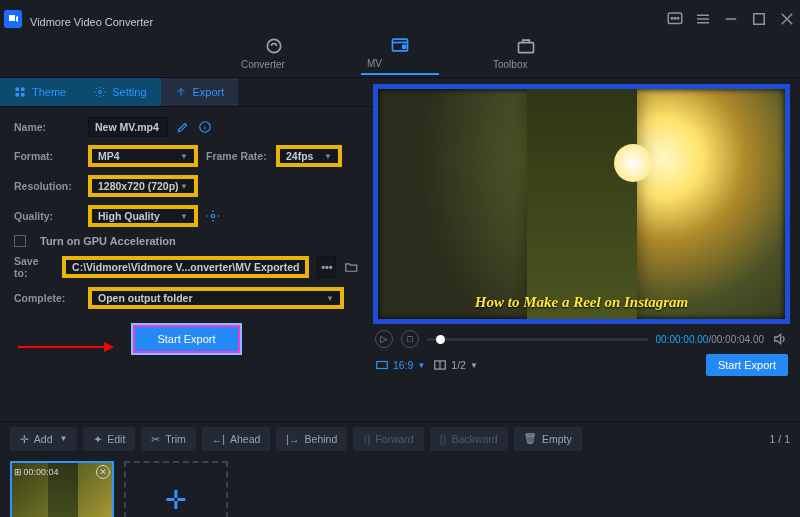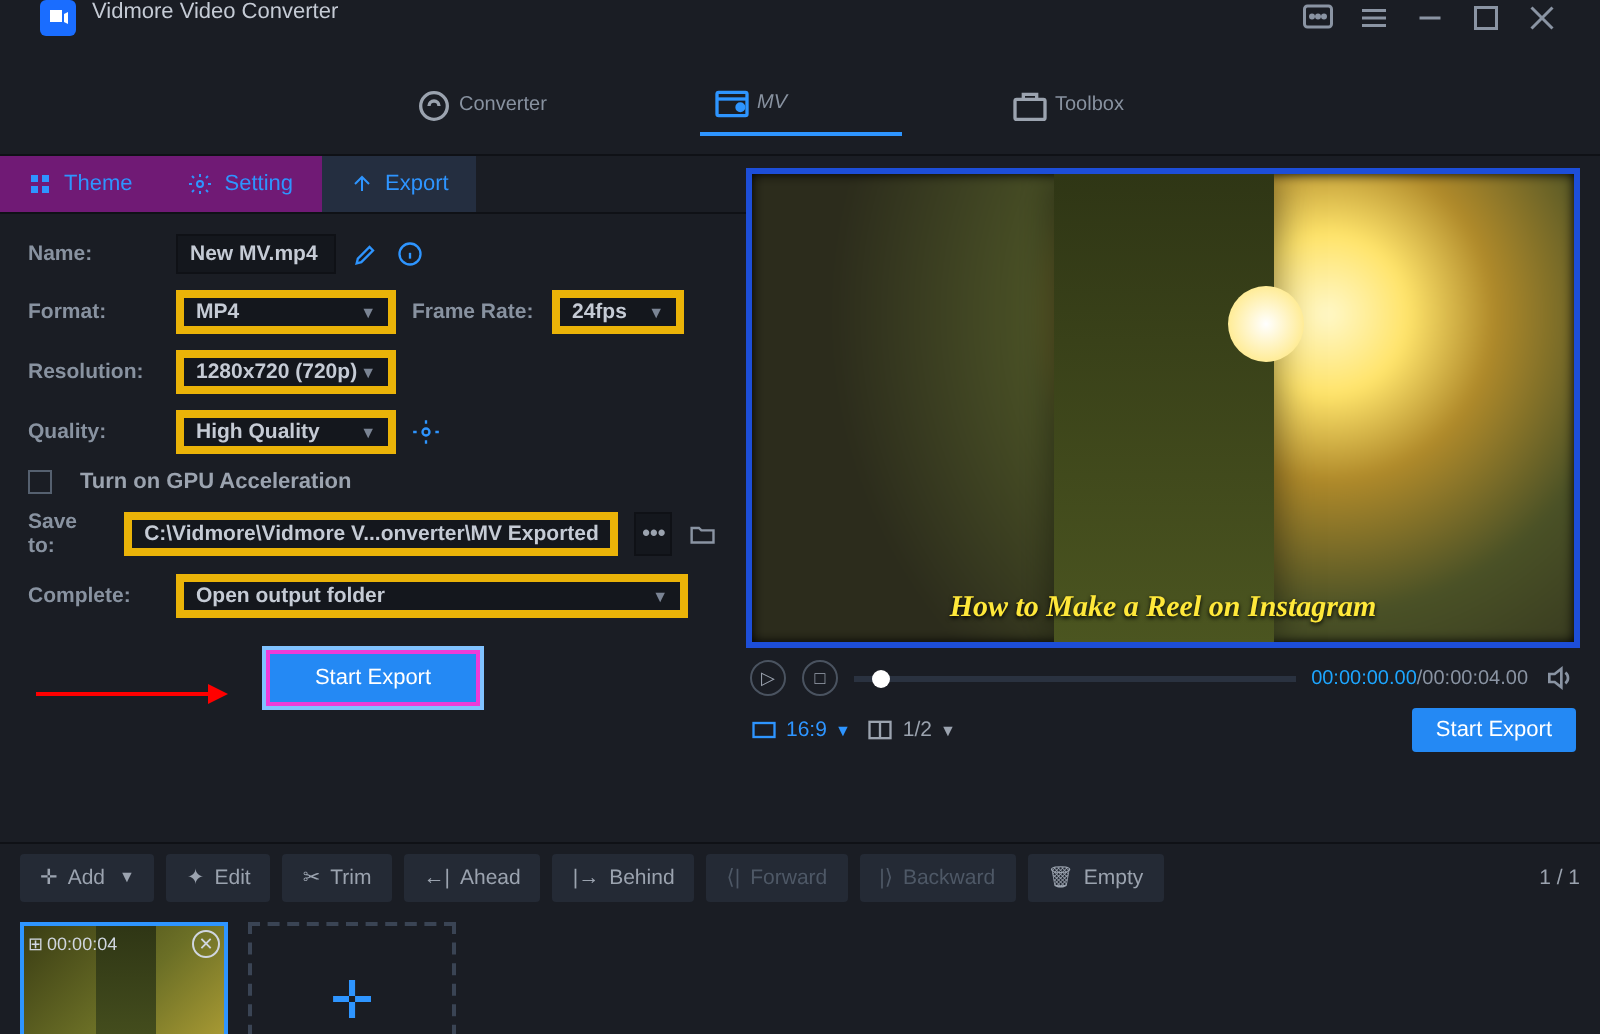--- a/index.html
+++ b/index.html
@@ -1,40 +1,40 @@
 <!DOCTYPE html>
 <html><head>
 <meta charset="utf-8">
 <style>
 * { margin:0; padding:0; box-sizing:border-box; font-family:'Segoe UI',Arial,sans-serif; }
 body { width:800px; height:517px; background:#1a1d24; color:#9ba3af; font-size:11px; overflow:hidden; }
 
 
-.titlebar { height:28px; display:flex; align-items:flex-start; padding:0 20px; color:#c5cbd5; }
+.titlebar { height:28px; display:flex; align-items:flex-end; padding:0 4px; color:#c5cbd5; }
 .titlebar .logo { width:18px; height:18px; background:#1a6dff; border-radius:3px; margin-right:8px; display:flex; align-items:center; justify-content:center; }
 .titlebar .logo svg { width:12px; height:12px; }
 .titlebar .title { flex:1; font-size:11px; }
 .titlebar .winbtns { display:flex; gap:10px; }
 .titlebar .winbtns span { width:18px; height:18px; display:flex; align-items:center; justify-content:center; color:#8a94a3; cursor:pointer; }
 
 
 .topnav { height:50px; display:flex; align-items:center; justify-content:center; gap:48px; border-bottom:1px solid #0f1116; }
-.navitem { display:flex; flex-direction:row; align-items:center; gap:3px; color:#9ba3af; cursor:pointer; padding:4px 6px;justify-content:center; }
-.navitem.active { color:#2e95ff; border-bottom:2px solid #2e95ff;font-style:italic; }
+.navitem { display:flex; flex-direction:column; align-items:center; gap:3px; color:#9ba3af; cursor:pointer; padding:4px 6px;justify-content:center; }
+.navitem.active { color:#2e95ff; border-bottom:2px solid #2e95ff; }
 .navitem .icon { width:20px; height:20px; display:flex; align-items:center; justify-content:center; }
 .navitem .label { font-size:10px; }
 
 
 .main { display:flex; height:339px; }
 .left { width:373px; padding:0; display:flex; flex-direction:column; }
 .right { flex:1; padding:6px 10px 0 0; display:flex; flex-direction:column; }
 
 
 .tabs { display:flex; border-bottom:1px solid #0f1116; }
-.tab { display:flex; align-items:center; gap:6px; padding:8px 14px; cursor:pointer; font-size:11px; background:#701a75; }
+.tab { display:flex; align-items:center; gap:6px; padding:8px 14px; cursor:pointer; font-size:11px; background:#0c4a6e; }
 .tab.active { background:#242e40; color:#2e95ff; }
 .tab .ticon { width:12px; height:12px; display:flex; align-items:center; justify-content:center; }
 
 
 .form { padding:10px 14px 0 14px; }
 .row { display:flex; align-items:center; margin-bottom:8px; gap:8px;font-weight:bold; }
 .label { width:66px; color:#8892a0; font-size:10.5px; }
 .label2 { width:62px; color:#8892a0; font-size:10.5px; }
 .input-like { background:#14171d; border:1px solid #0f1116; height:20px; display:flex; align-items:center; padding:0 6px; color:#c5cbd5; font-size:10.5px; }
 .select { background:#14171d; border:4px solid #eab308; height:22px; display:flex; align-items:center; justify-content:space-between; padding:0 6px; color:#c5cbd5; font-size:10.5px; cursor:pointer; }
@@ -44,21 +44,21 @@
 .iconbtn { width:14px; height:14px; display:flex; align-items:center; justify-content:center; color:#2e95ff; cursor:pointer; }
 .checkbox { width:12px; height:12px; border:1px solid #55606f; display:inline-block; margin-right:6px; }
 .savepath { flex:1; }
 .dots { width:30px; background:#14171d; border:1px solid #0f1116; height:22px; display:flex; align-items:center; justify-content:center; cursor:pointer; }
 .folder { width:24px; height:22px; display:flex; align-items:center; justify-content:center; cursor:pointer; }
 .complete { width:256px; }
 .startexp { display:flex; justify-content:center; margin-top:16px; }
 .startexp button { background:#2489f4; border:2px solid #ed3cd8; outline:2px solid #80c2ff; color:#fff; padding:6px 22px; font-size:11px; cursor:pointer; }
 
 
-.preview { height:240px; background:#000; position:relative; overflow:hidden; border:3px solid #1d4ed8; }
+.preview { height:240px; background:#000; position:relative; overflow:hidden; border:5px solid #1d4ed8; }
 .preview .bg { position:absolute; inset:0; background:radial-gradient(circle at 70% 30%, #fff8c9 0%, #ffe46b 12%, #b08a2a 25%, #4a5126 45%, #2c2c1c 75%); filter:blur(3px); }
 .preview .center { position:absolute; left:50%; top:0; bottom:0; width:110px; transform:translateX(-50%); background:linear-gradient(#2f3615,#4b5520); box-shadow:0 0 18px rgba(0,0,0,.5); }
 .preview .sun { position:absolute; left:58%; top:24%; width:38px; height:38px; background:radial-gradient(#fff,#ffe46b); border-radius:50%; }
 .preview .caption { position:absolute; bottom:8px; left:0; right:0; text-align:center; color:#ffe83a; font-weight:bold; font-size:15px; font-family:Georgia,serif; font-style:italic; text-shadow:0 1px 2px #000; }
 
 .controls { display:flex; align-items:center; gap:8px; padding:6px 2px; }
 .cicon { width:18px; height:18px; border:1px solid #4a5360; border-radius:50%; display:flex; align-items:center; justify-content:center; color:#9ba3af; cursor:pointer; font-size:9px; }
 .progress { flex:1; height:3px; background:#2a3240; position:relative; }
 .progress .dot { position:absolute; left:4%; top:-3px; width:9px; height:9px; background:#fff; border-radius:50%; }
 .time { color:#1da6ff; font-size:10px; }

